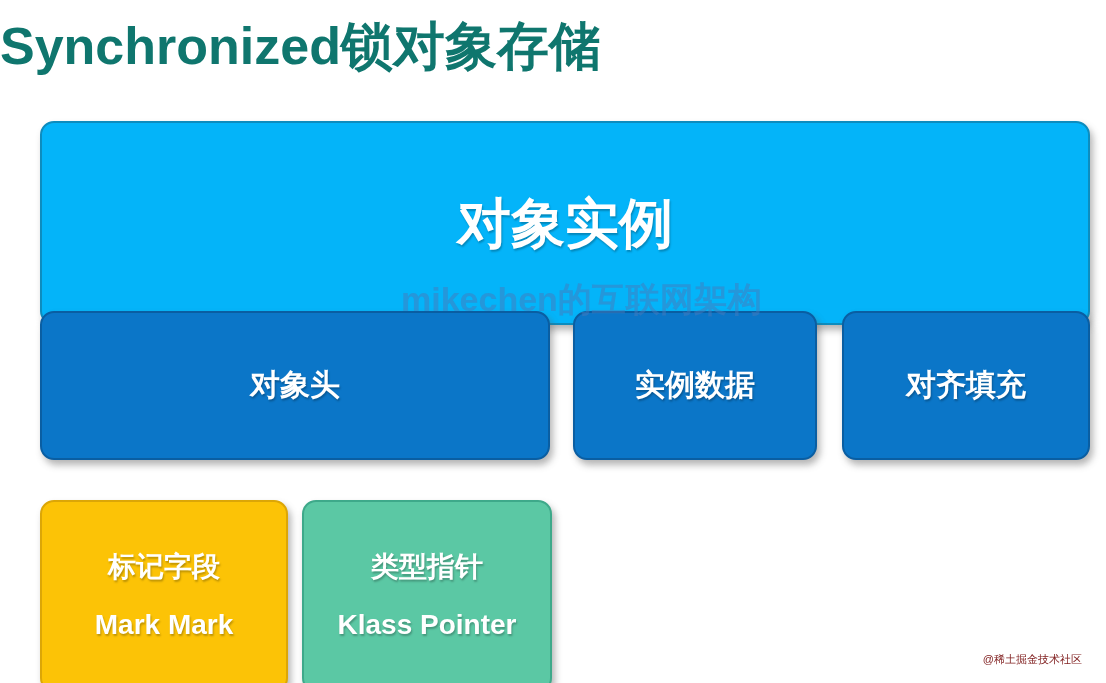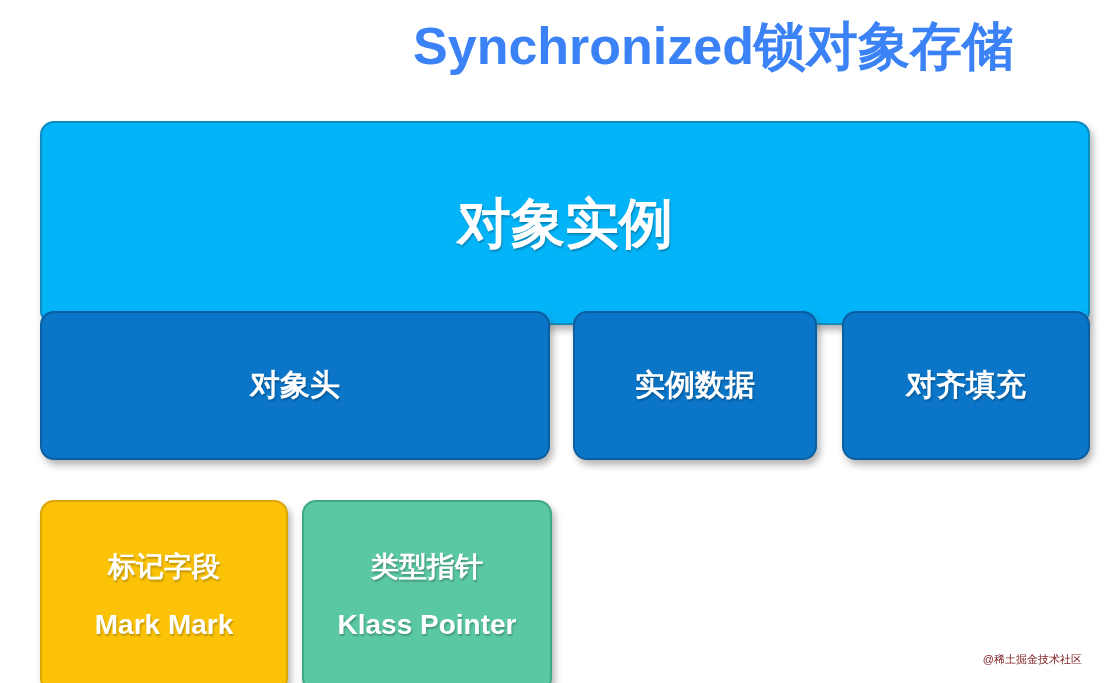--- a/index.html
+++ b/index.html
@@ -13,24 +13,24 @@
     width: 1106px;
     height: 683px;
     background: #ffffff;
     overflow: hidden;
   }
   .page-title {
     position: absolute;
     left: 0;
     top: 12px;
     width: 1014px;
-    text-align: right;
+    text-align: left;
     font-size: 52px;
     font-weight: bold;
-    color: #3b82f6;
+    color: #0f766e;
     letter-spacing: 0px;
     margin: 0;
   }
   .box {
     position: absolute;
     border-radius: 14px;
     border: 2px solid transparent;
     box-shadow: 3px 5px 7px rgba(90, 90, 90, 0.45);
     display: flex;
     align-items: center;
@@ -92,20 +92,21 @@
 <body>
 
 <div class="canvas">
 
   <h1 class="page-title">Synchronized锁对象存储</h1>
 
   <div class="box box-big" style="background-color: rgb(4, 180, 249); border-color: rgb(13, 140, 190);">
     <span class="box-label">对象实例</span>
   </div>
 
+  <div class="watermark-center">mikechen的互联网架构</div>
 
   <div class="box row2 box-object-header" style="background-color: rgb(11, 118, 200); border-color: rgb(10, 94, 162);">
     <span class="box-label">对象头</span>
   </div>
 
   <div class="box row2 box-align-padding" style="background-color: rgb(11, 118, 200); border-color: rgb(10, 94, 162);">
     <span class="box-label">对齐填充</span>
   </div>
 
   <div class="box row2 box-instance-data" style="background-color: rgb(11, 118, 200); border-color: rgb(10, 94, 162);">

